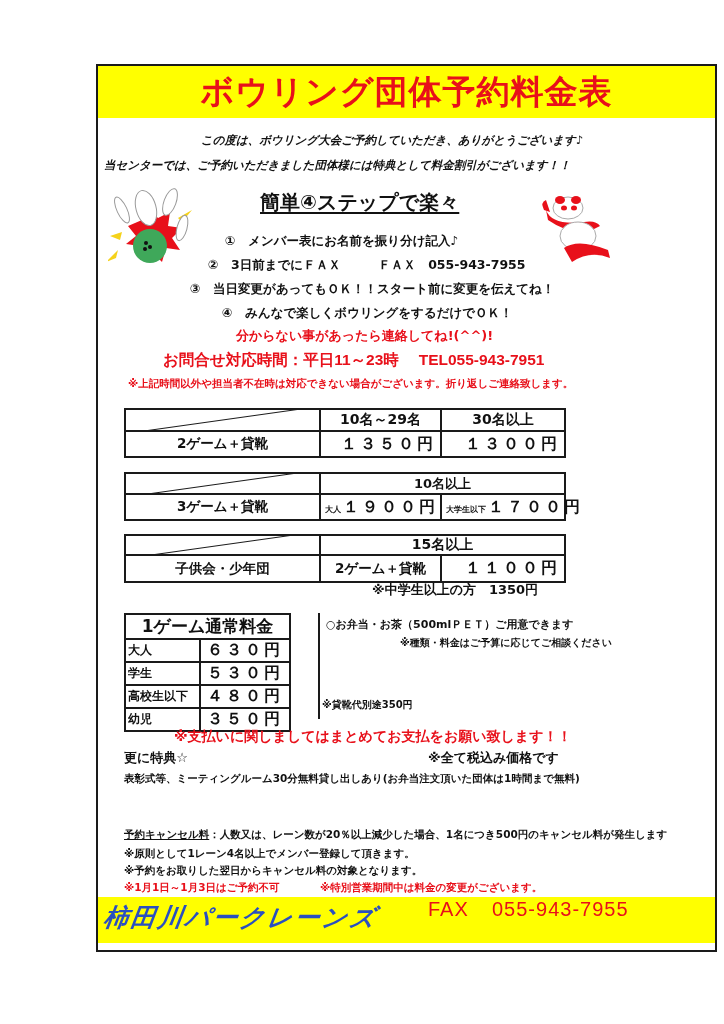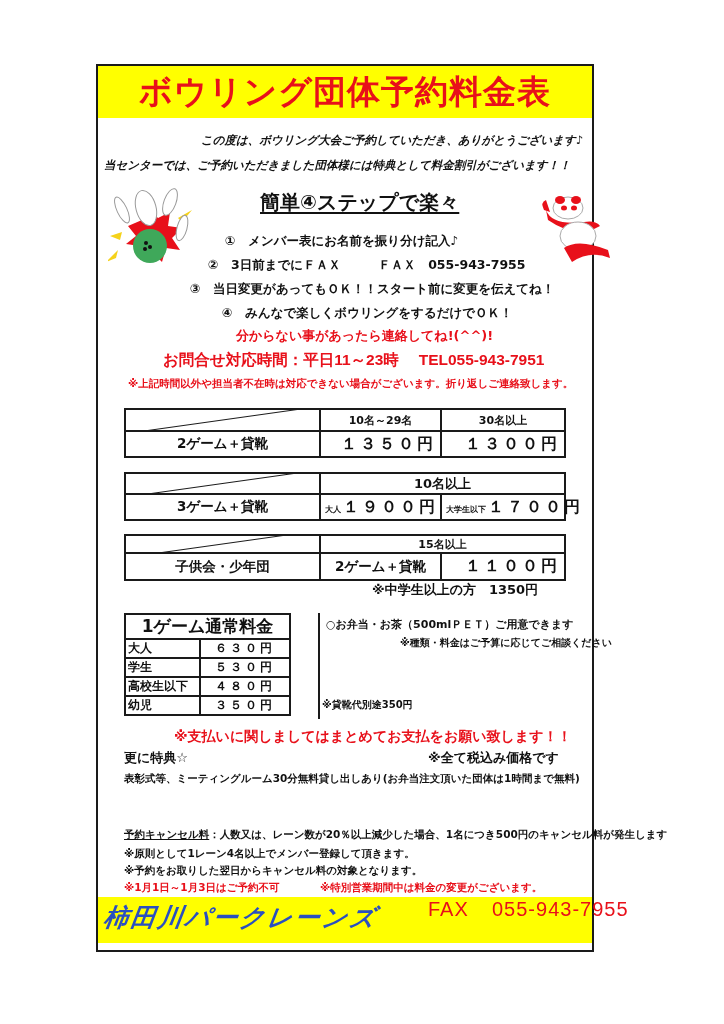--- a/index.html
+++ b/index.html
@@ -1,20 +1,20 @@
 <!DOCTYPE html>
 <html><head>
 <meta charset="utf-8">
 <style>
   * { box-sizing: border-box; margin: 0; padding: 0; }
   html, body { width: 724px; height: 1024px; background: #ffffff; overflow: hidden; }
   body { position: relative; font-family: "DejaVu Sans", sans-serif; color: #111; }
 
   .frame {
-    position: absolute; left: 96px; top: 64px; width: 498px; height: 888px;
+    position: absolute; left: 96px; top: 64px; width: 621px; height: 888px;
     border: 2px solid #1a1a1a; background: #fff;
   }
   .title-bar {
     position: absolute; left: 0; top: 0; width: 100%; height: 52px;
     background: #ffff00; display: flex; align-items: center; justify-content: center;
   }
   .title-bar span {
     color: #e8101a; font-size: 33px; font-weight: bold; letter-spacing: 1px;
     font-family: "DejaVu Sans", sans-serif;
   }
@@ -34,32 +34,32 @@
 
   table.price { position: absolute; border-collapse: collapse; table-layout: fixed; }
   table.price td {
     border: 2px solid #1a1a1a; font-weight: bold; text-align: center; vertical-align: middle;
     padding: 0 4px; white-space: nowrap;
   }
   td.diag {
     background: linear-gradient(to top right, transparent calc(50% - 1px), #1a1a1a, transparent calc(50% + 1px));
     background: linear-gradient(172deg, transparent 0%, transparent calc(50% - 1px), #1a1a1a 50%, transparent calc(50% + 1px), transparent 100%);
   }
-  .hdr-small { font-size: 11px; }
+  .hdr-small { font-size: 14px; }
   .hdr-mid { font-size: 13px; }
   .row-label { font-size: 13.5px; }
   .price-big { font-size: 16px; letter-spacing: 3px; text-align: right !important; }
   .tiny-lbl { font-size: 8px; letter-spacing: 0; margin-right: 2px; }
 
   .child-note { font-size: 13px; font-weight: bold; }
 
   table.single { position: absolute; border-collapse: collapse; table-layout: fixed; }
   table.single td { border: 2px solid #1a1a1a; font-weight: bold; font-size: 12px; height: 18px; padding: 0 2px; white-space: nowrap; }
   table.single td.head { text-align: center; font-size: 17px; height: 21px; }
-  table.single td.price-cell { text-align: center; letter-spacing: 3px; font-size: 12px; }
+  table.single td.price-cell { text-align: center; letter-spacing: 3px; font-size: 16px; }
 
   .bento { font-size: 11px; font-weight: bold; }
   .bento-sub { font-size: 10px; font-weight: bold; }
   .shoes-note { font-size: 10px; font-weight: bold; }
 
   .pay { font-size: 14px; font-weight: bold; }
   .bonus { font-size: 13px; font-weight: bold; }
   .tax { font-size: 13px; font-weight: bold; }
   .small-b { font-size: 10.5px; font-weight: bold; }
   .cancel-label { text-decoration: underline; }

